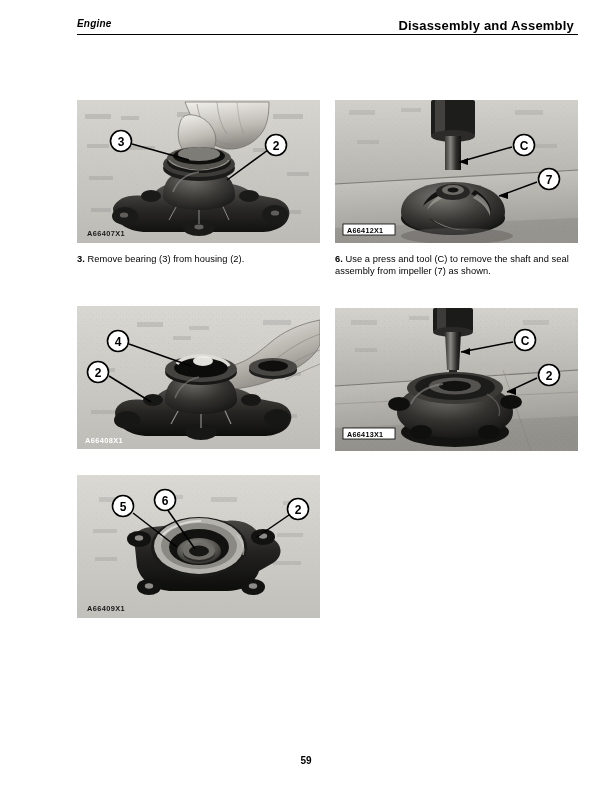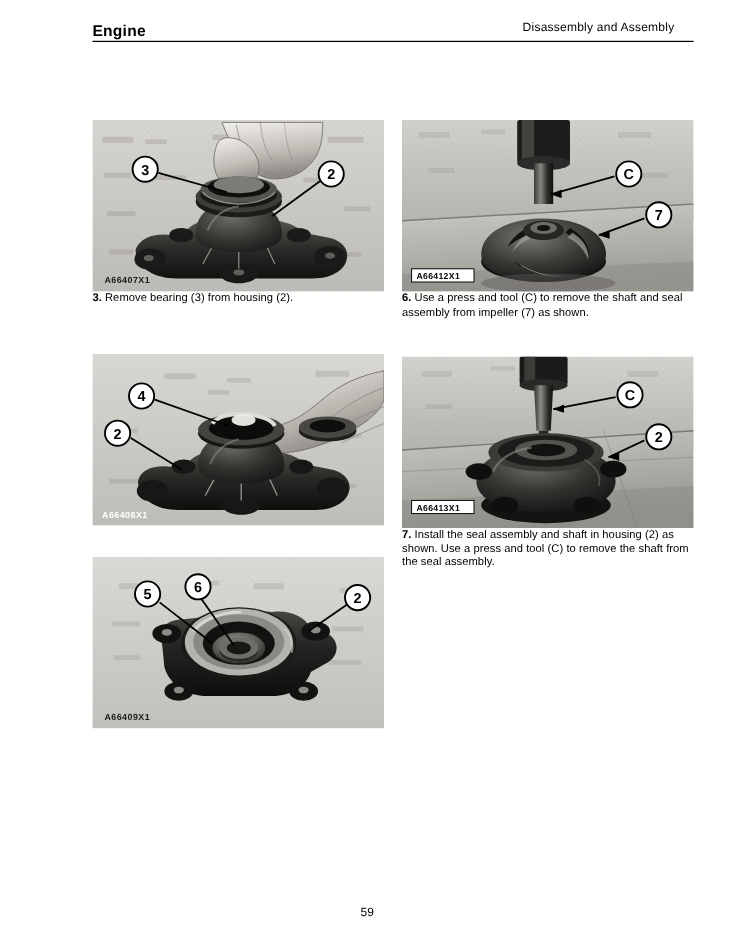--- a/index.html
+++ b/index.html
@@ -22,30 +22,31 @@
     position: absolute;
     left: 77px;
     top: 18px;
     width: 501px;
     height: 20px;
   }
   .hdr-left {
     position: absolute;
     left: 0;
     top: 0;
+    font-size: 10px;
+    font-weight: bold;
+    letter-spacing: 0.2px;
+    font-style: italic;
+  }
+  .hdr-right {
+    position: absolute;
+    right: 4px;
+    top: 0;
     font-size: 13px;
     font-weight: bold;
-    letter-spacing: 0.2px;
-  }
-  .hdr-right {
-    position: absolute;
-    right: 16px;
-    top: 0;
-    font-size: 10px;
-    font-weight: normal;
     letter-spacing: 0.2px;
   }
   .hdr-rule {
     position: absolute;
     left: 77px;
     top: 34px;
     width: 501px;
     height: 0;
     border-top: 1.4px solid #000;
   }
@@ -66,34 +67,36 @@
     width: 100%;
     background: #ffffff;
     line-height: 0;
   }
   .figure svg { display: block; width: 100%; height: auto; }
 
   .caption {
     font-size: 9.3px;
     line-height: 11.6px;
     text-align: left;
+    margin-top: 11px;
     letter-spacing: 0.05px;
   }
   .caption .num {
     font-weight: bold;
   }
 
   
   .page-number {
     position: absolute;
     left: 0;
     top: 755px;
     width: 612px;
     text-align: center;
     font-size: 10px;
+    font-weight: bold;
   }
 </style>
 </head>
 <body>
 
 <div class="page-header">
   <div class="hdr-left">Engine</div>
   <div class="hdr-right">Disassembly and Assembly</div>
 </div>
 <div class="hdr-rule"></div>
@@ -559,21 +562,17 @@
         <text x="190" y="36.5" text-anchor="middle" font-family="Liberation Sans, sans-serif" font-size="12" font-weight="bold" fill="#000">C</text>
         <line x1="202" y1="70" x2="172" y2="84" stroke="#000" stroke-width="1.5"></line>
         <polygon points="172,84 181,80 181,87" fill="#000"></polygon>
         <circle cx="214" cy="67" r="10.5" fill="#fff" stroke="#000" stroke-width="1.6"></circle>
         <text x="214" y="71.5" text-anchor="middle" font-family="Liberation Sans, sans-serif" font-size="12" font-weight="bold" fill="#000">2</text>
 
         <rect x="8" y="120" width="52" height="11" fill="#ffffff" stroke="#000" stroke-width="0.8"></rect>
         <text x="12" y="128.5" font-family="Liberation Sans, sans-serif" font-size="7.2" font-weight="bold" fill="#000" letter-spacing="0.3">A66413X1</text>
       </svg>
     </div>
-    <div class="caption">
-      <span class="num">7.</span>
-      <span>Install the seal assembly and shaft in housing (2) as shown. Use a press and tool (C) to remove the shaft from the seal assembly.</span>
-    </div>
   </div>
 
 </div>
 
 <div class="page-number">59</div>
 
 </body></html>

